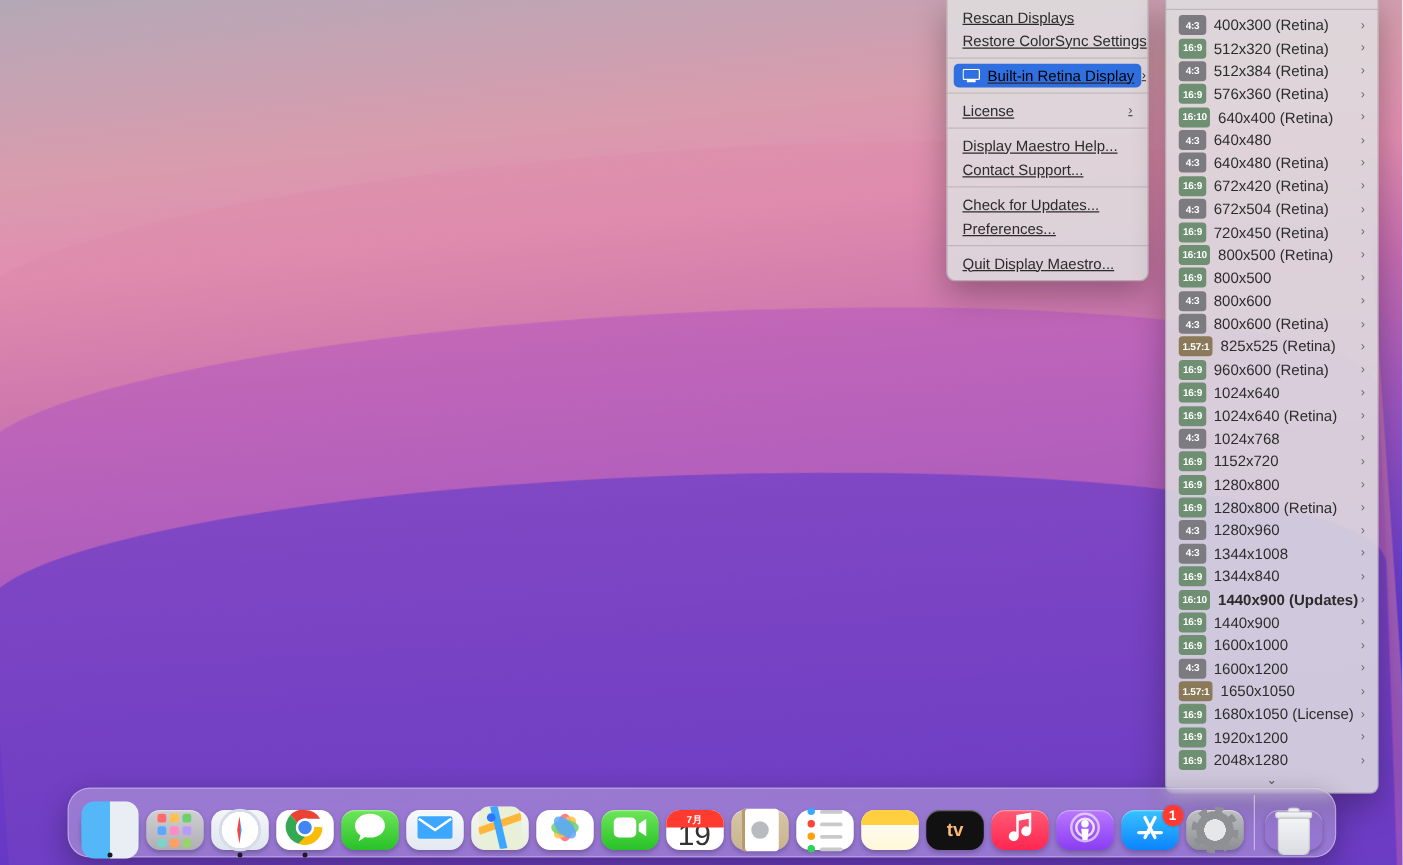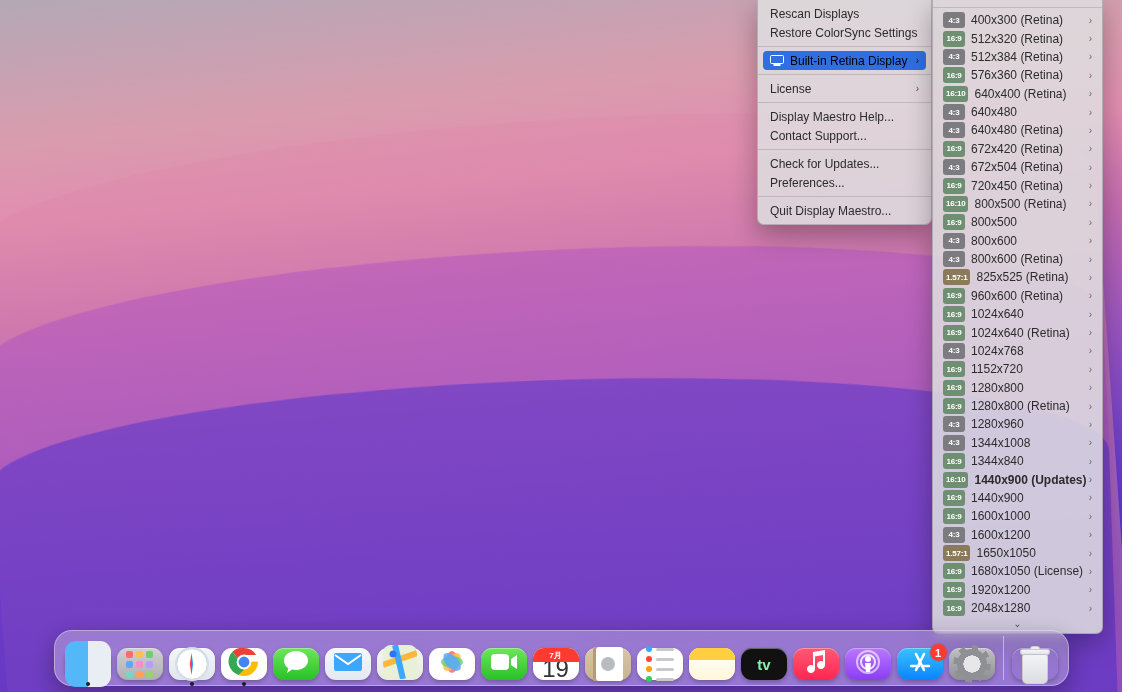--- a/index.html
+++ b/index.html
@@ -21,29 +21,30 @@
   
   .wave { position:absolute; left:0; right:0; border-radius: 50% / 10%; filter: blur(0.5px); }
   .w1 { top: 120px; height: 900px; background: linear-gradient(180deg,#de8dab 0%,#c66bb4 100%); transform: rotate(-4deg); opacity:.55;}
   .w2 { top: 250px; height: 900px; background: linear-gradient(180deg,#b85ac0 0%,#7a42c7 100%); transform: rotate(-3deg); opacity:.6;}
   .w3 { top: 380px; height: 900px; background: linear-gradient(180deg,#6c3ec8 0%,#3f24c2 100%); transform: rotate(-2deg); opacity:.7;}
 
   
   .menu {
     position: absolute;
     top: 0px; left: 757px;
-    width: 175px;
+    width: 162px;
     background: rgba(222,222,224,0.86);
     border: 1px solid rgba(0,0,0,0.18);
     border-top: none;
     border-radius: 0 0 7px 7px;
     box-shadow: 0 10px 26px rgba(0,0,0,0.30);
     padding: 4px 0;
     font-size: 12px;
     color: #2b2b2b;
+    text-decoration: underline;
   }
   .menu .item {
     display: flex; align-items: center;
     padding: 2.5px 12px 2.5px 12px;
     position: relative;
     white-space: nowrap;
   }
   .menu .item .lbl { flex: 1; }
   .menu .sep { height: 1px; margin: 4px 0; background: rgba(0,0,0,0.13); }
   .menu .item.hi {
@@ -536,21 +537,21 @@
               <span class="l"></span>
             </div>
         </div>
       </div>
 
       <div class="tile t-notes">
         <div class="notes-top"></div>
       </div>
 
       <div class="tile t-tv">
-        <span style="color:#86efac;font-weight:600;font-size:15px;display:flex;align-items:center;">
+        <span style="color:#fdba74;font-weight:600;font-size:15px;display:flex;align-items:center;">
             <span style="font-size:18px;margin-right:1px;"></span>
             <span>tv</span>
           </span>
       </div>
 
       <div class="tile t-music">
         <span><svg width="22" height="26" viewBox="0 0 22 26">
               <path d="M8 3l12-2v15a4 4 0 1 1-2-3.5V6L10 7.5V20a4 4 0 1 1-2-3.5V3z" fill="#fff"></path>
             </svg></span>
       </div>

